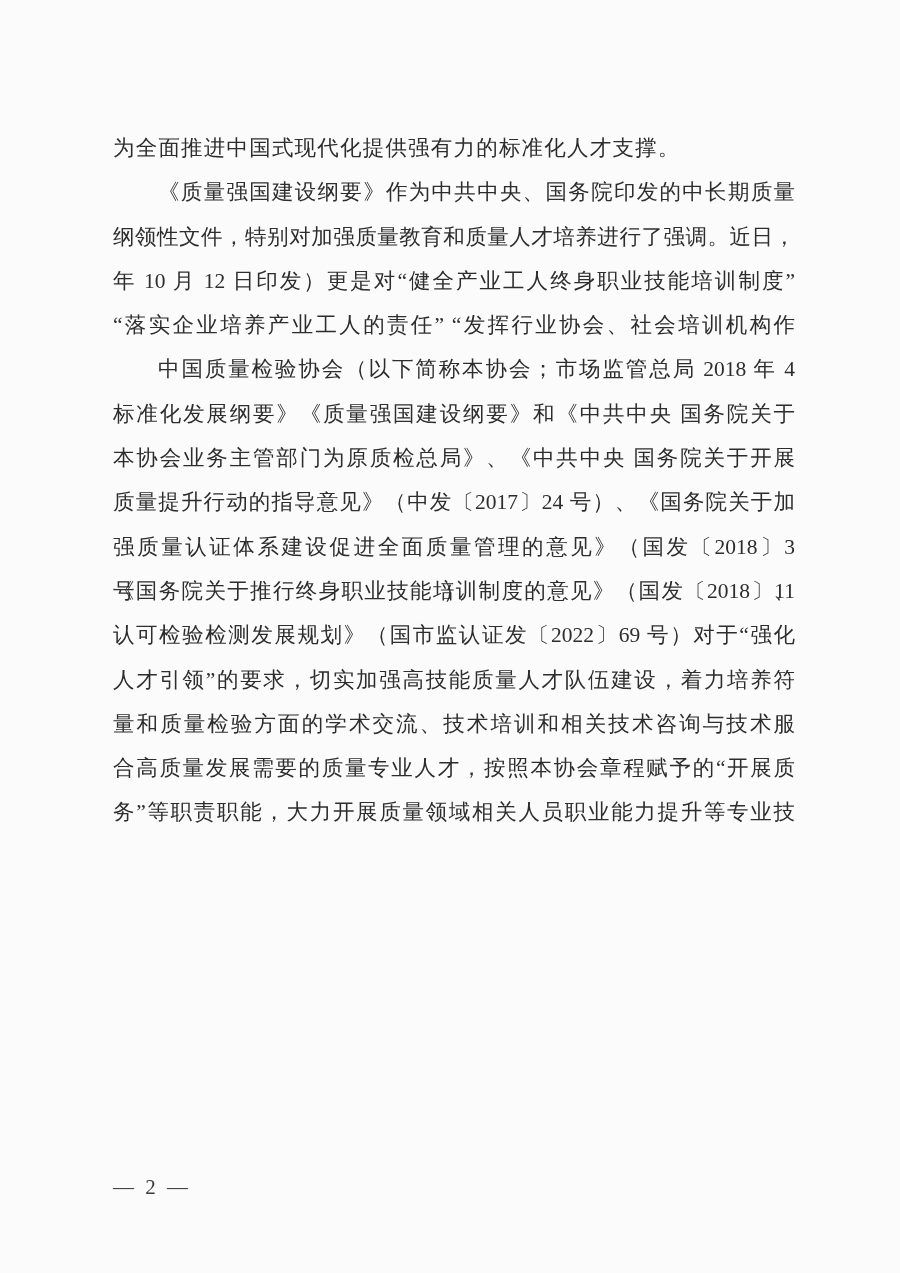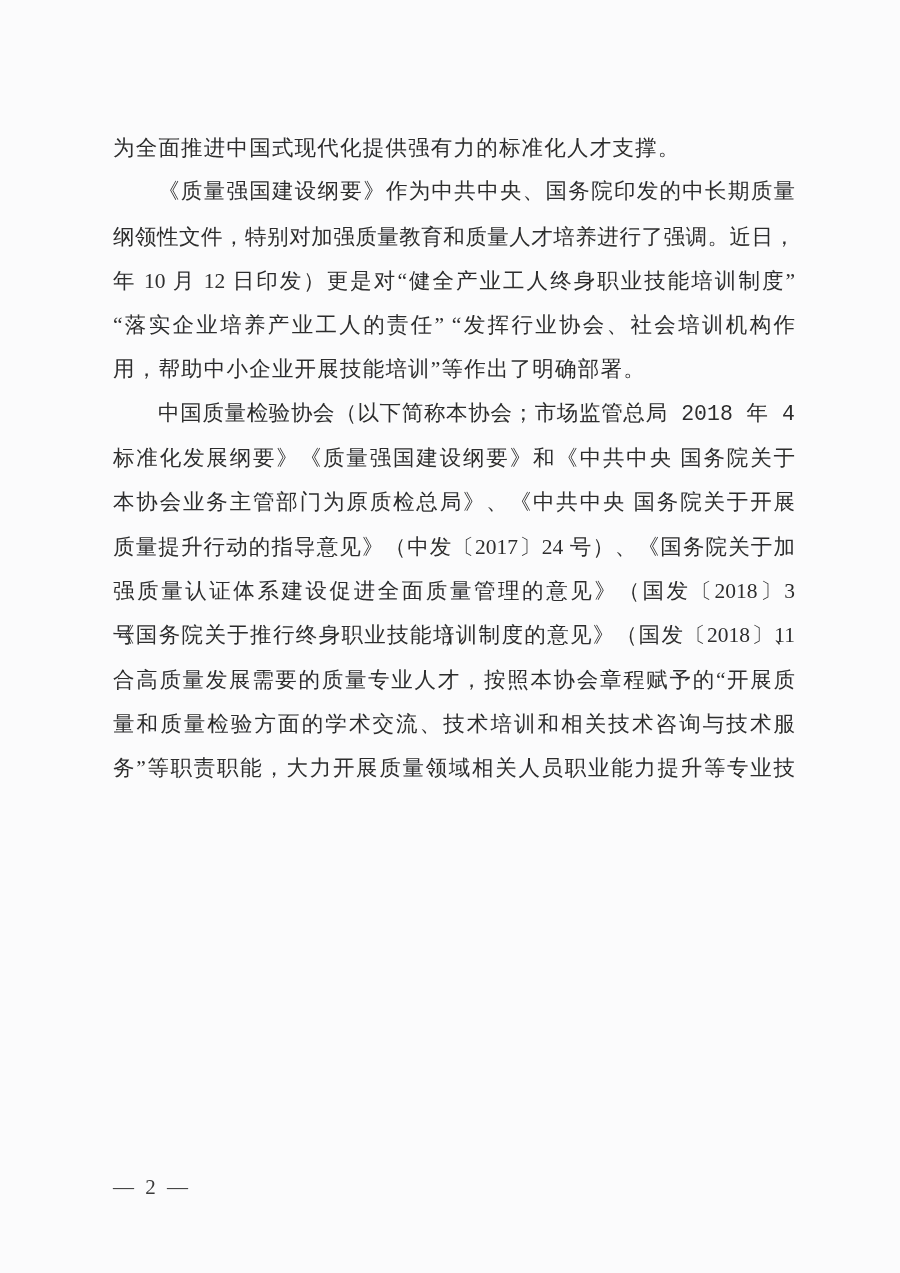--- a/index.html
+++ b/index.html
@@ -33,21 +33,20 @@
     text-align: left;
   }
   .line.justify {
     white-space: normal;
     text-align: justify;
     text-align-last: justify;
     letter-spacing: normal;
   }
   .line.indent {
     padding-left: 45px;
-    font-family: Liberation Mono, monospace;
   }
   .page-footer {
     position: absolute;
     left: 113px;
     top: 1172px;
     font-size: 21px;
     line-height: 30px;
     color: #3a3a3a;
     letter-spacing: 3px;
     font-family: "Liberation Serif", "DejaVu Serif", serif;
@@ -56,25 +55,26 @@
 </head>
 <body>
 
 <div class="page">
   <div class="doc-body">
       <div class="line">为全面推进中国式现代化提供强有力的标准化人才支撑。</div>
       <div class="line indent justify">《质量强国建设纲要》作为中共中央、国务院印发的中长期质量</div>
       <div class="line justify">纲领性文件，特别对加强质量教育和质量人才培养进行了强调。近日，</div>
       <div class="line justify">年 10 月 12 日印发）更是对“健全产业工人终身职业技能培训制度”</div>
       <div class="line justify">“落实企业培养产业工人的责任” “发挥行业协会、社会培训机构作</div>
-      <div class="line">用，帮助中小企业开展技能培训”等作出了明确部署。</div>
       <div class="line indent justify">中国质量检验协会（以下简称本协会；市场监管总局 2018 年 4</div>
       <div class="line justify">标准化发展纲要》《质量强国建设纲要》和《中共中央 国务院关于</div>
       <div class="line justify">本协会业务主管部门为原质检总局》、《中共中央 国务院关于开展</div>
       <div class="line justify">质量提升行动的指导意见》（中发〔2017〕24 号）、《国务院关于加</div>
       <div class="line justify">强质量认证体系建设促进全面质量管理的意见》（国发〔2018〕3 号）、</div>
       <div class="line justify">《国务院关于推行终身职业技能培训制度的意见》（国发〔2018〕11</div>
+      <div class="line justify">认可检验检测发展规划》（国市监认证发〔2022〕69 号）对于“强化</div>
+      <div class="line justify">人才引领”的要求，切实加强高技能质量人才队伍建设，着力培养符</div>
+      <div class="line justify">量和质量检验方面的学术交流、技术培训和相关技术咨询与技术服</div>
       <div class="line justify">合高质量发展需要的质量专业人才，按照本协会章程赋予的“开展质</div>
-      <div class="line justify">量和质量检验方面的学术交流、技术培训和相关技术咨询与技术服</div>
       <div class="line justify">务”等职责职能，大力开展质量领域相关人员职业能力提升等专业技</div>
     </div>
   <div class="page-footer">— 2 —</div>
 </div>
 
 </body></html>

